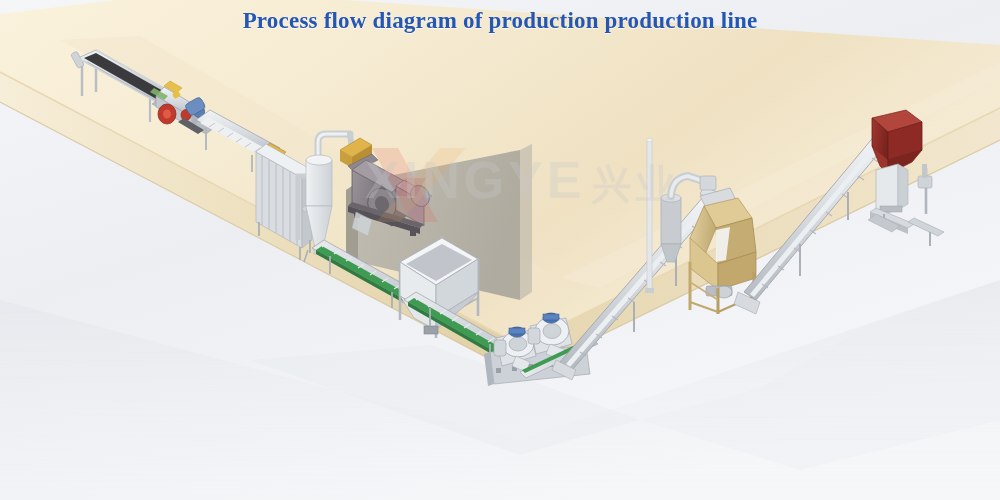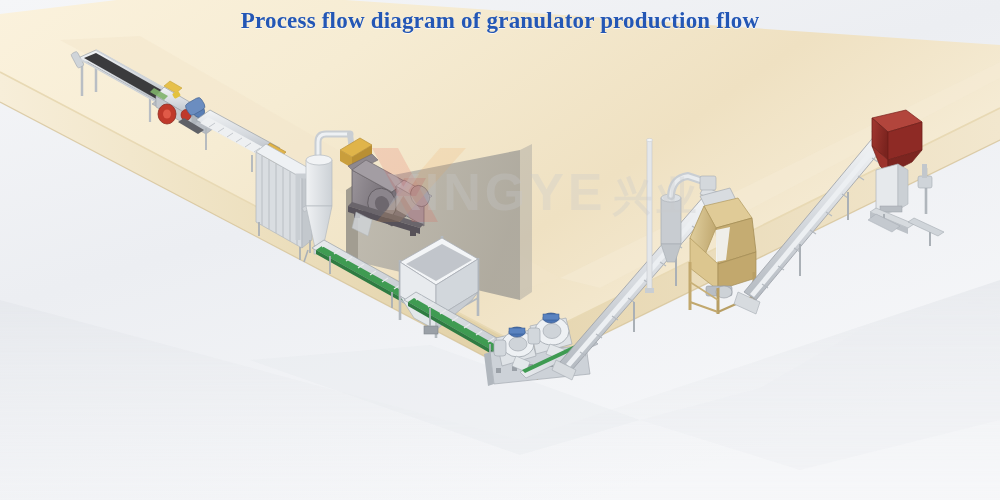--- a/index.html
+++ b/index.html
@@ -16,22 +16,22 @@
   #scene-svg{position:absolute;left:0;top:0;width:1000px;height:500px;}
   #title{
     position:absolute;left:0;top:8px;width:1000px;text-align:center;
     font-family:"Liberation Serif", serif;
     font-weight:bold;font-size:23px;letter-spacing:.2px;
     color:#2457b5;
     text-shadow:0 1px 0 rgba(255,255,255,.7);
     z-index:40;pointer-events:none;
   }
   #watermark{
-    position:absolute;left:386px;top:150px;width:330px;height:80px;
-    z-index:20;pointer-events:none;opacity:.30;margin-top:12px;
+    position:absolute;left:365px;top:150px;width:330px;height:80px;
+    z-index:20;pointer-events:none;opacity:.30;
   }
   #watermark .wm-text{
     font-family:"Liberation Sans", sans-serif;
     font-weight:bold;font-size:52px;letter-spacing:4px;
     color:#c8c9cb;
   }
 </style>
 </head>
 <body>
 
@@ -489,19 +489,19 @@
     <g opacity="0.33">
 
       <g>
         <polygon points="372,148 398,148 438,222 412,222" fill="#e2574c" opacity="0.55"></polygon>
         <polygon points="440,148 466,148 400,222 376,222" fill="#f0a04b" opacity="0.45"></polygon>
         <polygon points="404,178 426,178 416,196 396,196" fill="#d13b30" opacity="0.5"></polygon>
       </g>
     </g>
   </svg>
 
-  <div id="title" style="color: rgb(36, 87, 181);">Process flow diagram of granulator production flow</div>
+  <div id="title" style="color: rgb(36, 87, 181);">Process flow diagram of production production line</div>
 
   <div id="watermark" style="opacity: 0.3;">
     <span class="wm-text" style="color: rgb(200, 201, 203);">XINGYE</span><span class="wm-text" style="font-size: 40px; margin-left: 6px; color: rgb(200, 201, 203);">兴业</span>
   </div>
 
 </div>
 
 </body></html>

